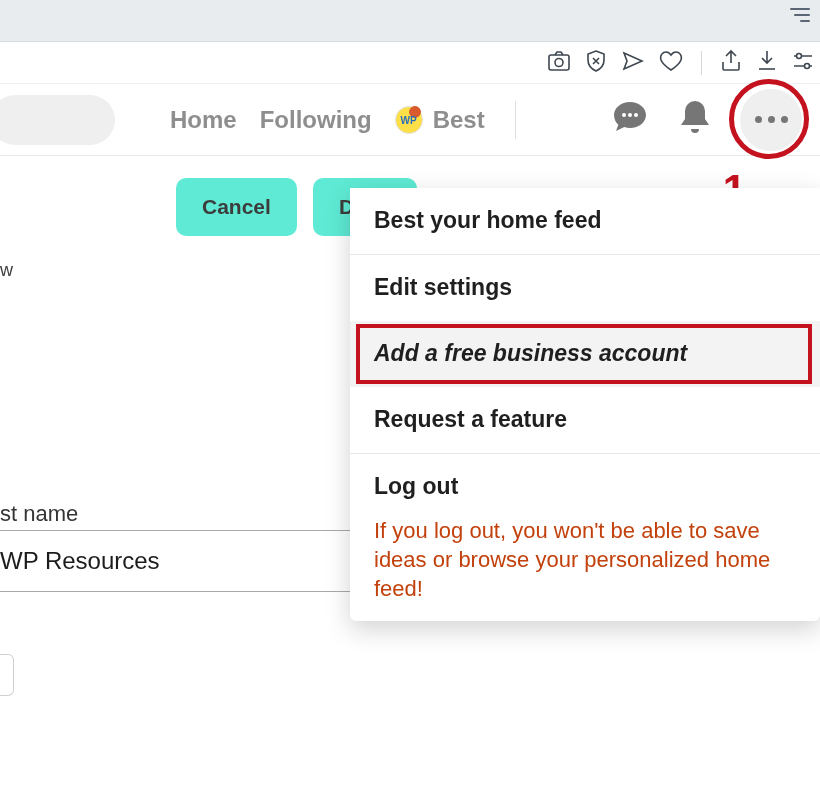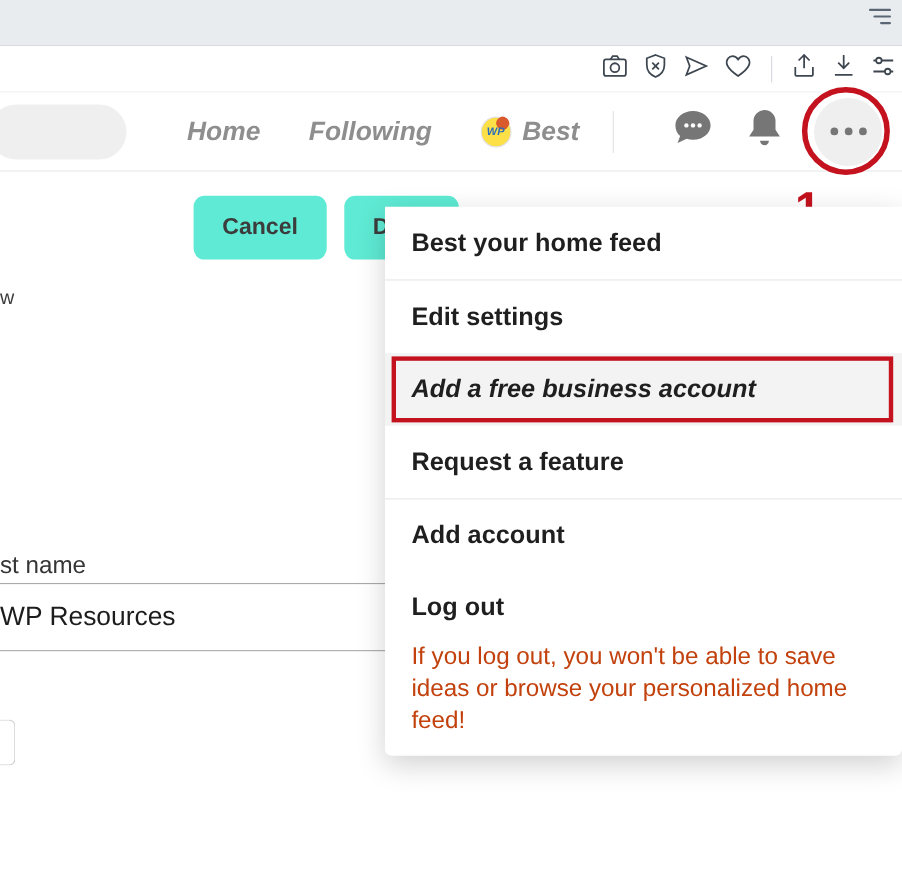--- a/index.html
+++ b/index.html
@@ -25,21 +25,21 @@
     .tool-row .divider { width:1px; height:24px; background:#d4d8dc; margin:0 4px; }
     .tool-row svg { stroke:#3e4750; fill:none; stroke-width:1.6; }
     
     .header {
       height:72px; display:flex; align-items:center; padding:0 18px 0 0; border-bottom:1px solid #e8e8e8;
       position:relative;
     }
     .search-placeholder {
       width:125px; height:50px; background:#efefef; border-radius:26px; margin-left:-10px;
     }
-    .nav-links { display:flex; align-items:center; gap:44px; margin-left:55px;font-style:italic; }
+    .nav-links { display:flex; align-items:center; gap:23px; margin-left:55px; }
     .nav-link { font-weight:700; color:#8e8e8e; font-size:24px; cursor:pointer; }
     .best { display:flex; align-items:center; gap:10px; }
     .wp-badge {
       width:28px; height:28px; border-radius:50%;
       background:#fde047; border:1px solid #e1e1e1; display:flex; align-items:center; justify-content:center;
       font-size:10px; font-weight:800;
     }
     .wp-badge .wp { color:#2a6ebb; position:relative; top:1px; }
     .wp-badge .gear {
       position:absolute; margin-top:-16px; margin-left:12px; width:10px; height:10px; border-radius:50%;
@@ -217,18 +217,17 @@
   <div class="dd-item">Best your home feed</div>
   <div class="dd-sep"></div>
   <div class="dd-item">Edit settings</div>
   <div class="dd-item dd-highlight">
     <span>Add a free business account</span>
     <div class="hl-box"></div>
     
   </div>
   <div class="dd-item">Request a feature</div>
   <div class="dd-sep"></div>
-  <div class="dd-item">Add account</div>
   <div class="dd-item">
     <span>Log out</span>
     <div class="dd-sub">If you log out, you won't be able to save ideas or browse your personalized home feed!</div>
   </div>
 </div>
 
 </body></html>

